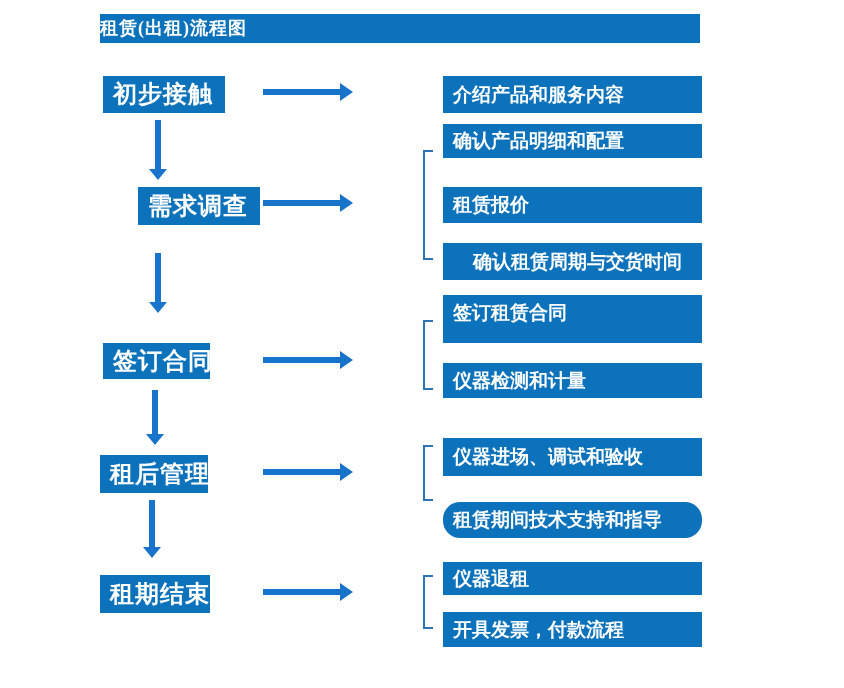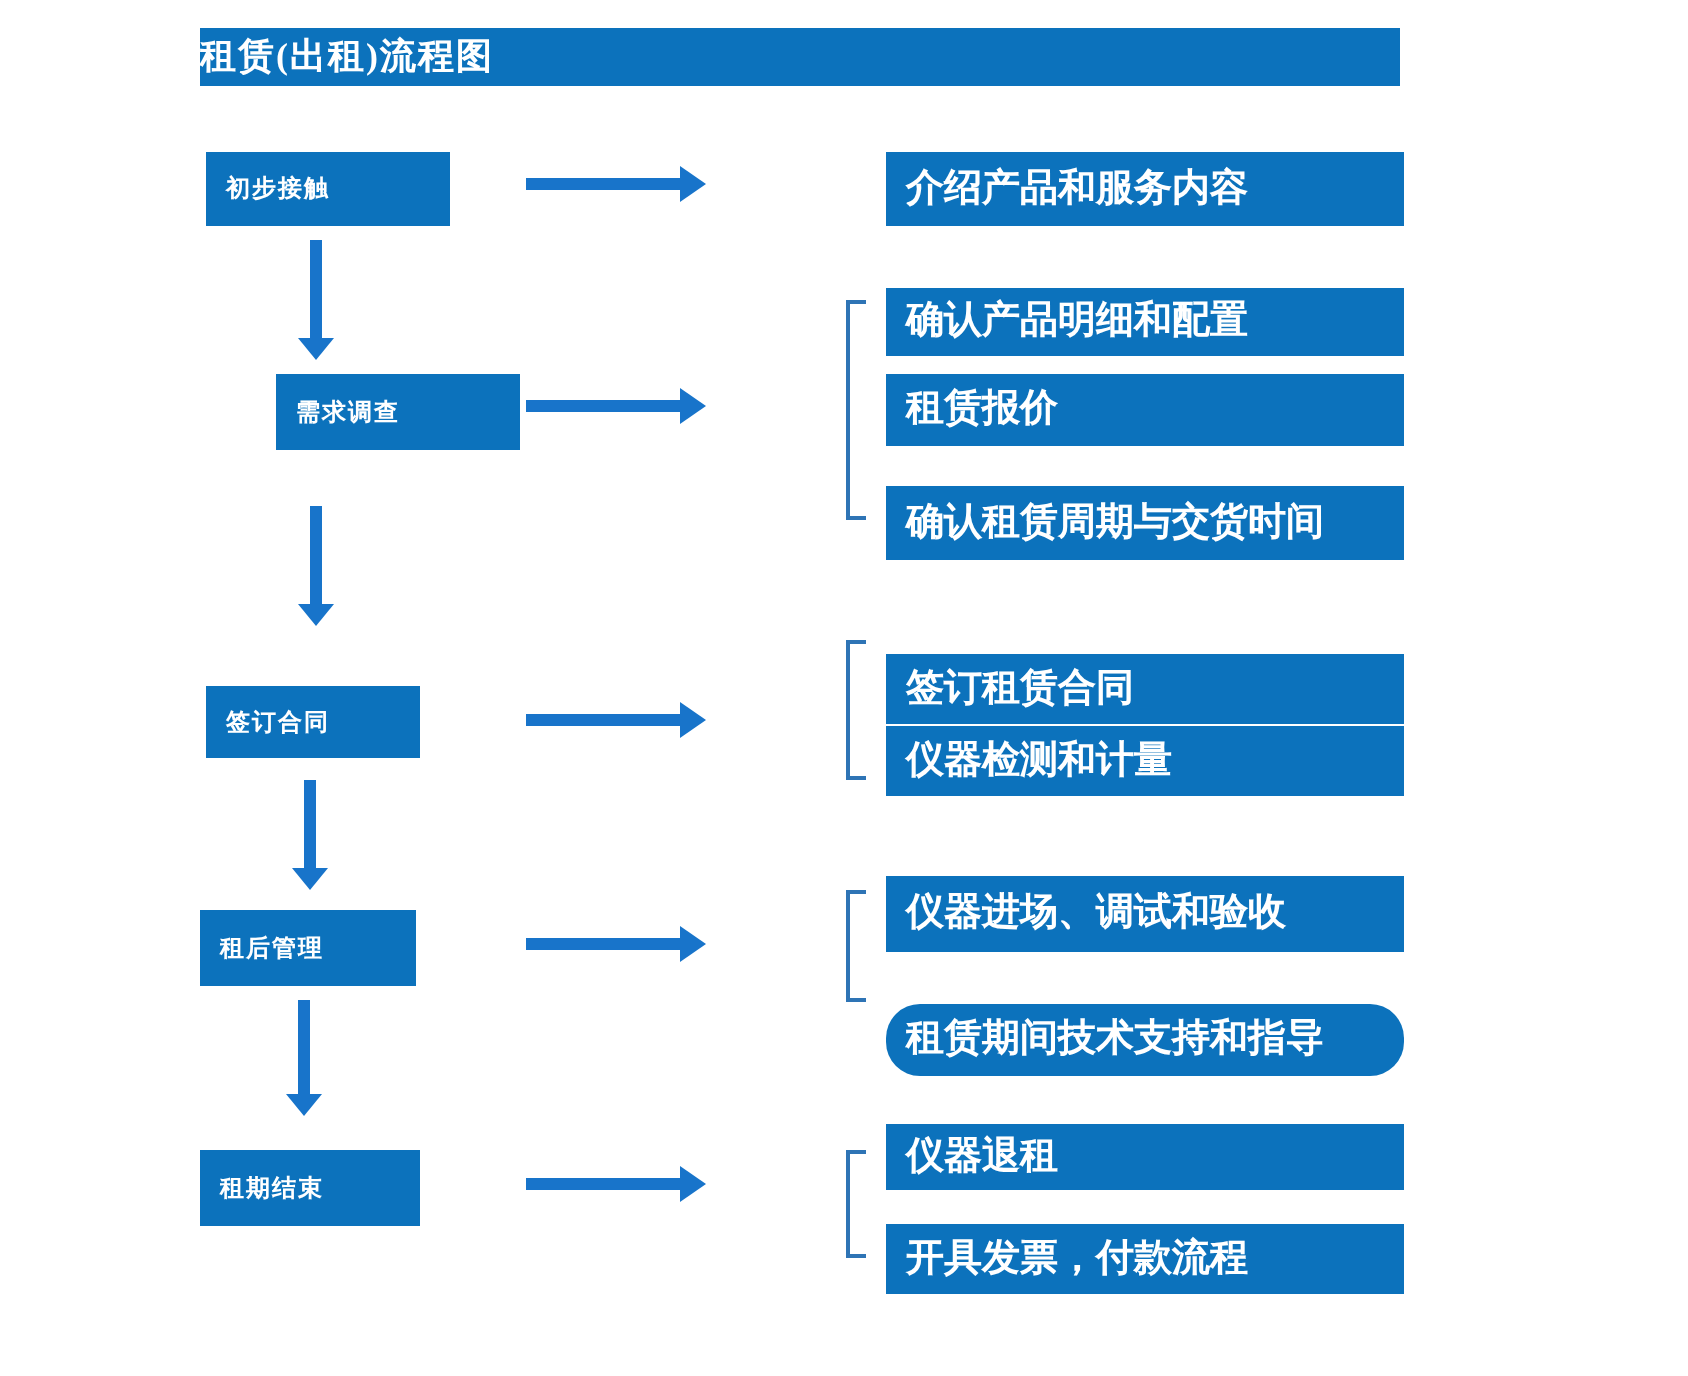--- a/index.html
+++ b/index.html
@@ -10,21 +10,21 @@
   .title-bar {
     position:absolute; left:100px; top:14px; width:600px; height:29px;
     background:var(--box-blue); color:#ffffff; font-weight:bold;
     font-size:18px; line-height:29px; letter-spacing:1px;
   }
   .box {
     position:absolute; background:var(--box-blue); color:#ffffff;
     font-weight:bold; white-space:nowrap; box-sizing:border-box;
     padding-left:10px; overflow:hidden;
   }
-  .left-box  { font-size:12px; letter-spacing:1px; }
+  .left-box  { font-size:24px; letter-spacing:1px; }
   .right-box { left:443px; width:259px; font-size:19px; }
   .vstem { position:absolute; width:6px; background:var(--arrow-blue); }
   .vhead { position:absolute; width:0; height:0;
            border-left:9px solid transparent; border-right:9px solid transparent;
            border-top:11px solid var(--arrow-blue); }
   .hstem { position:absolute; height:6px; background:var(--arrow-blue); }
   .hhead { position:absolute; width:0; height:0;
            border-top:9px solid transparent; border-bottom:9px solid transparent;
            border-left:13px solid var(--arrow-blue); }
   .bracket {
@@ -85,25 +85,25 @@
     <div class="hhead" style="left:340px; top:583px;"></div>
   </div>
 
   <div class="bracket" style="top:150px; height:110px;"></div>
   <div class="bracket" style="top:320px; height:70px;"></div>
   <div class="bracket" style="top:445px; height:56px;"></div>
   <div class="bracket" style="top:575px; height:54px;"></div>
 
   <div class="box right-box" style="top:76px;  height:37px; line-height:37px;">介绍产品和服务内容</div>
 
-  <div class="box right-box" style="top:144px; height:34px; line-height:34px;">确认产品明细和配置</div>
+  <div class="box right-box" style="top:124px; height:34px; line-height:34px;">确认产品明细和配置</div>
   <div class="box right-box" style="top:187px; height:36px; line-height:36px;">租赁报价</div>
-  <div class="box right-box" style="top:243px; height:37px; line-height:37px;">确认租赁周期与交货时间</div>
+  <div class="box right-box" style="top:243px; height:37px; line-height:37px;text-align:center;">确认租赁周期与交货时间</div>
 
-  <div class="box right-box" style="top:327px; height:35px; line-height:35px;">签订租赁合同</div>
+  <div class="box right-box" style="top:295px; height:48px; line-height:35px;">签订租赁合同</div>
   <div class="box right-box" style="top:363px; height:35px; line-height:35px;">仪器检测和计量</div>
 
   <div class="box right-box" style="top:423px; height:38px; line-height:38px;margin-top:15px;">仪器进场、调试和验收</div>
   <div class="box right-box" style="top:502px; height:36px; line-height:36px;border-radius:17px;">租赁期间技术支持和指导</div>
 
   <div class="box right-box" style="top:562px; height:33px; line-height:33px;">仪器退租</div>
   <div class="box right-box" style="top:612px; height:35px; line-height:35px;">开具发票，付款流程</div>
 
 </div>
 

